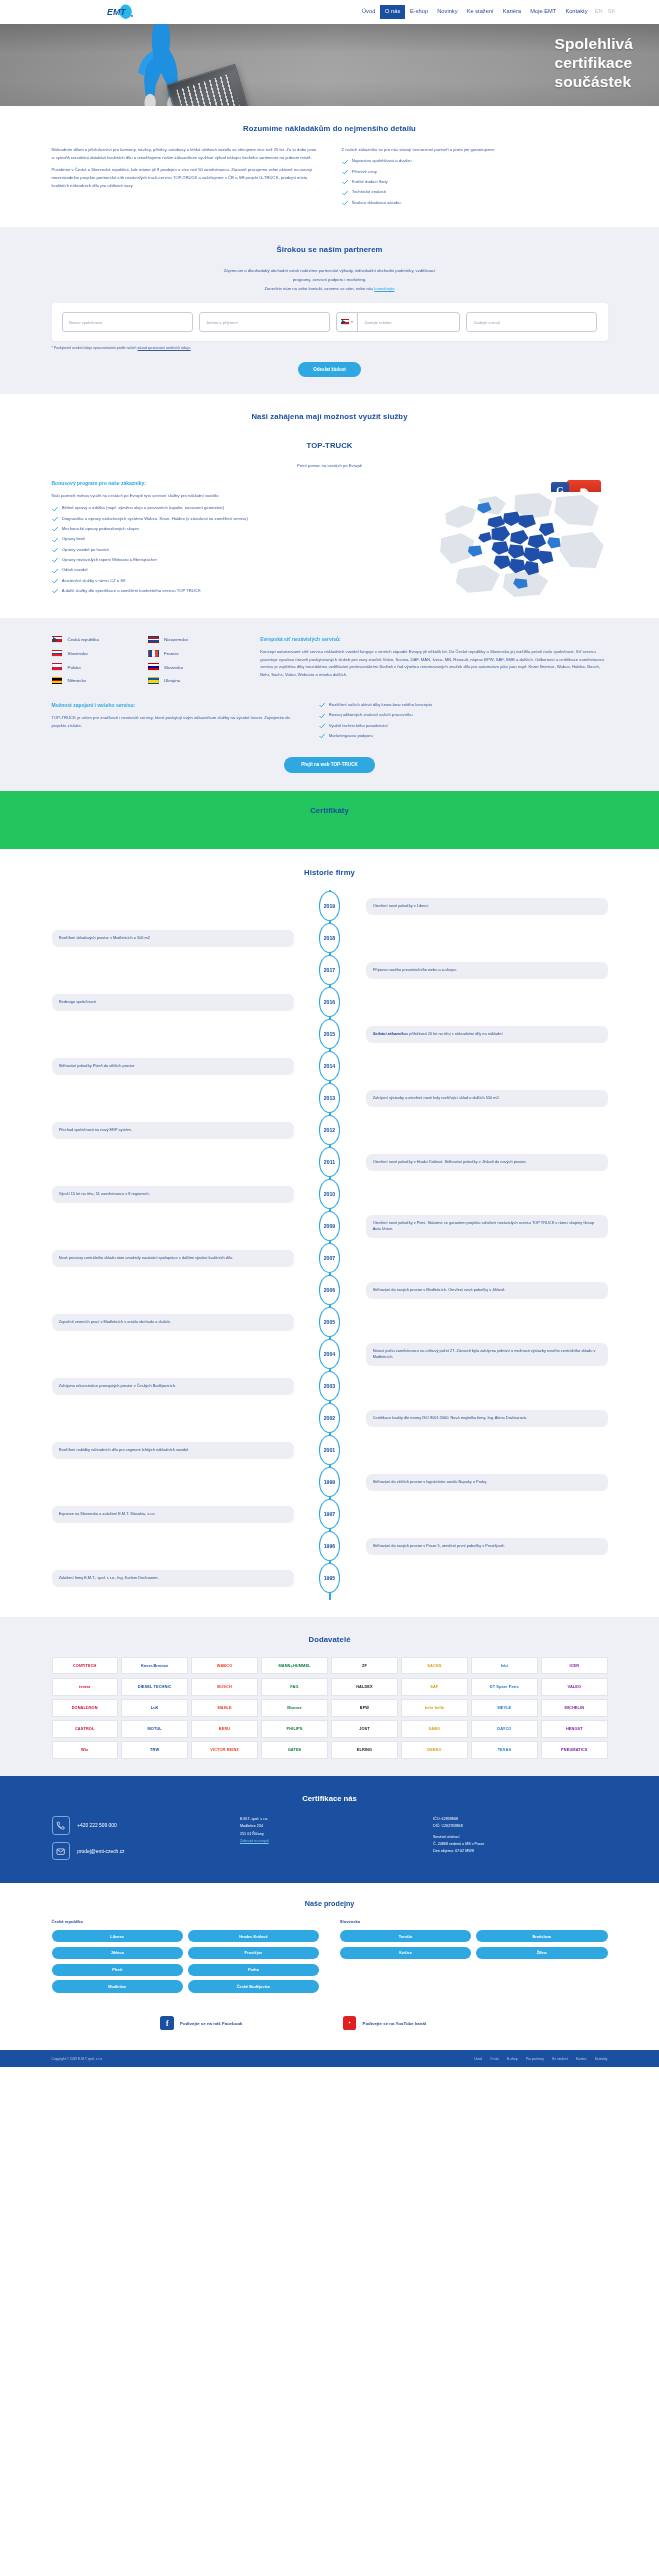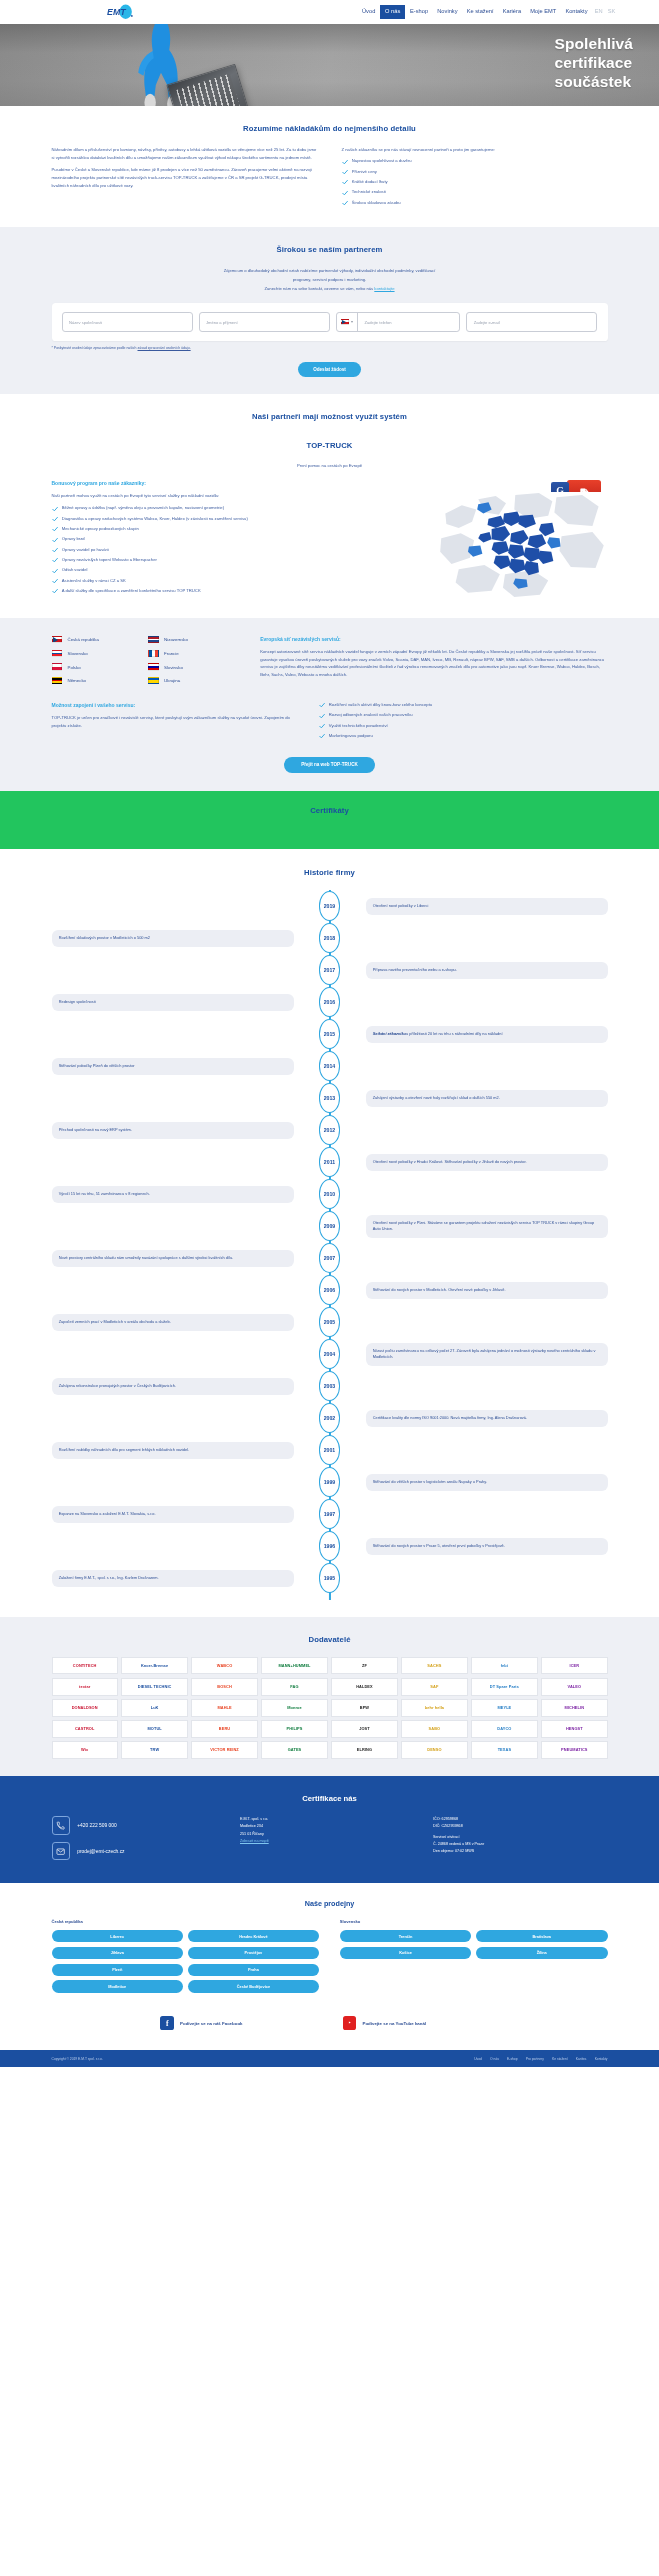--- a/index.html
+++ b/index.html
@@ -360,21 +360,21 @@
     <div class="legal">
       <span>* Poskytnuté osobní údaje zpracováváme podle našich </span><a href="#">zásad zpracování osobních údajů.</a>
     </div>
     <button class="btn-primary">Odeslat žádost</button>
   </div>
 </section>
 
 <section class="sec">
   <div class="wrap">
     <h2 class="sect-title">
-      <span>Naši partneři mají možnost využít systém</span>
+      <span>Naši zahájena mají možnost využít služby</span>
       <span class="sub">TOP-TRUCK</span>
     </h2>
     <div class="tt-sub">První pomoc na cestách po Evropě</div>
     <div class="tt-row">
       <div class="tt-left">
         <h3 class="blue-head">Bonusový program pro naše zákazníky:</h3>
         <p class="lead">Naši partneři mohou využít na cestách po Evropě tyto servisní služby pro nákladní vozidla:</p>
         <ul class="checks">
           <li><svg class="tick" viewBox="0 0 16 16">
                 <path d="M2 8.5 L6 12.5 L14 3.5" stroke="#2fa7e0" stroke-width="2.4" fill="none" stroke-linecap="round"></path>

